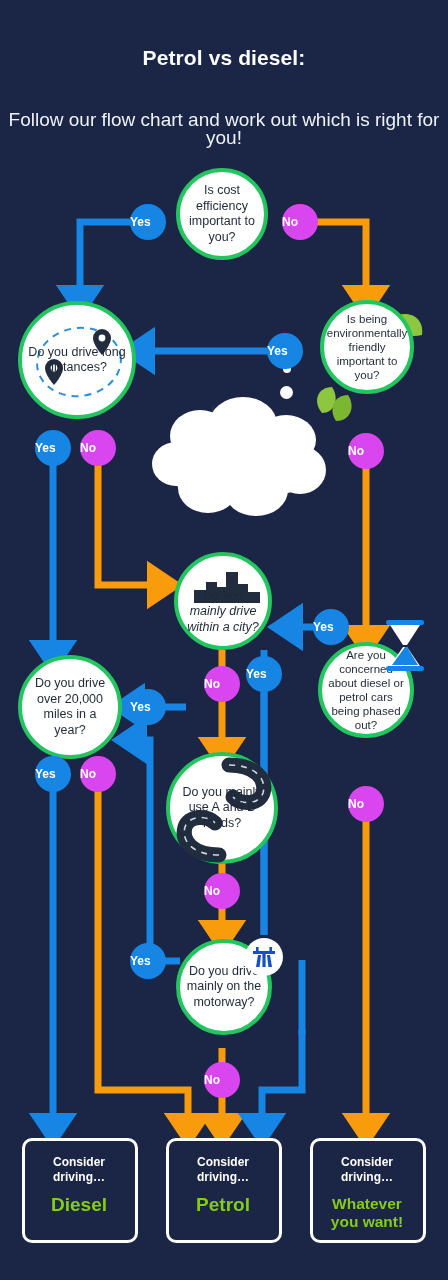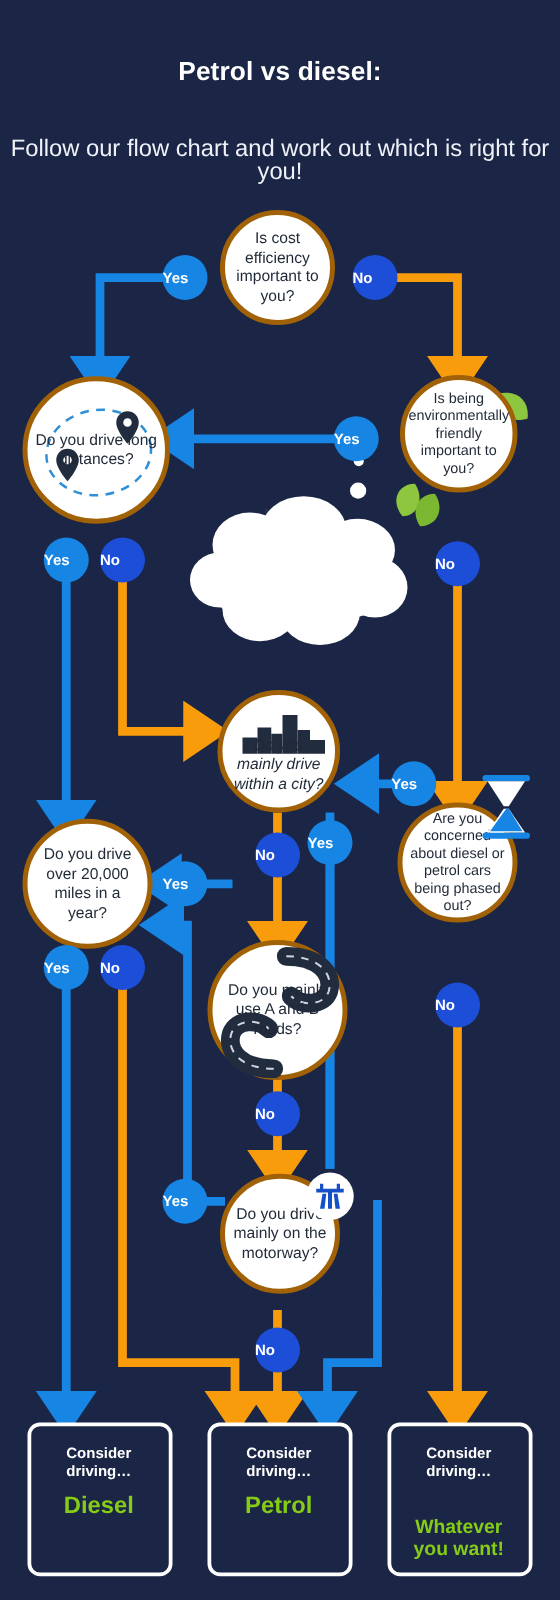--- a/index.html
+++ b/index.html
@@ -41,21 +41,21 @@
     color: #eef2f8;
     font-size: 19px;
     line-height: 18px;
   }
 
   
   .node {
     position: absolute;
     border-radius: 50%;
     background: #ffffff;
-    border: 4px solid #a16207;
+    border: 4px solid #22c55e;
     box-sizing: border-box;
     display: flex;
     align-items: center;
     justify-content: center;
     text-align: center;
     color: #1f2937;
     font-size: 12.5px;
     line-height: 15.5px;
     z-index: 6;
   }
@@ -69,21 +69,21 @@
     border-radius: 50%;
     display: flex;
     align-items: center;
     justify-content: flex-start;
     color: #ffffff;
     font-size: 12px;
     font-weight: bold;
     z-index: 8;
   }
   .pill.yes { background: #1785e3; }
-  .pill.no  { background: #1d4ed8; }
+  .pill.no  { background: #d946ef; }
 
   
   .cloud {
     position: absolute;
     z-index: 7;
   }
   .cloud-text {
     position: absolute;
     left: 0; top: 0;
     width: 100%;
@@ -107,21 +107,21 @@
     position: absolute;
     background: #ffffff;
     border-radius: 50%;
     z-index: 7;
   }
 
   
   .result {
     position: absolute;
     width: 116px;
-    height: 123px;
+    height: 105px;
     border: 3px solid #ffffff;
     border-radius: 10px;
     box-sizing: border-box;
     z-index: 6;
     background: #1b2545;
     padding: 14px 10px 0 8px;
     text-align: center;
   }
   .result .r-lead {
     display: block;
@@ -131,21 +131,21 @@
     line-height: 15px;
   }
   .result .r-value {
     display: block;
     color: #84cc16;
     font-weight: bold;
     font-size: 19px;
     line-height: 21px;
     margin-top: 9px;
   }
-  .result.small .r-value { font-size: 15.5px; line-height: 18px; margin-top: 28px; }
+  .result.small .r-value { font-size: 15.5px; line-height: 18px; margin-top: 10px; }
 
   
   .badge-circle {
     position: absolute;
     border-radius: 50%;
     background: #ffffff;
     z-index: 9;
     display: flex;
     align-items: center;
     justify-content: center;

